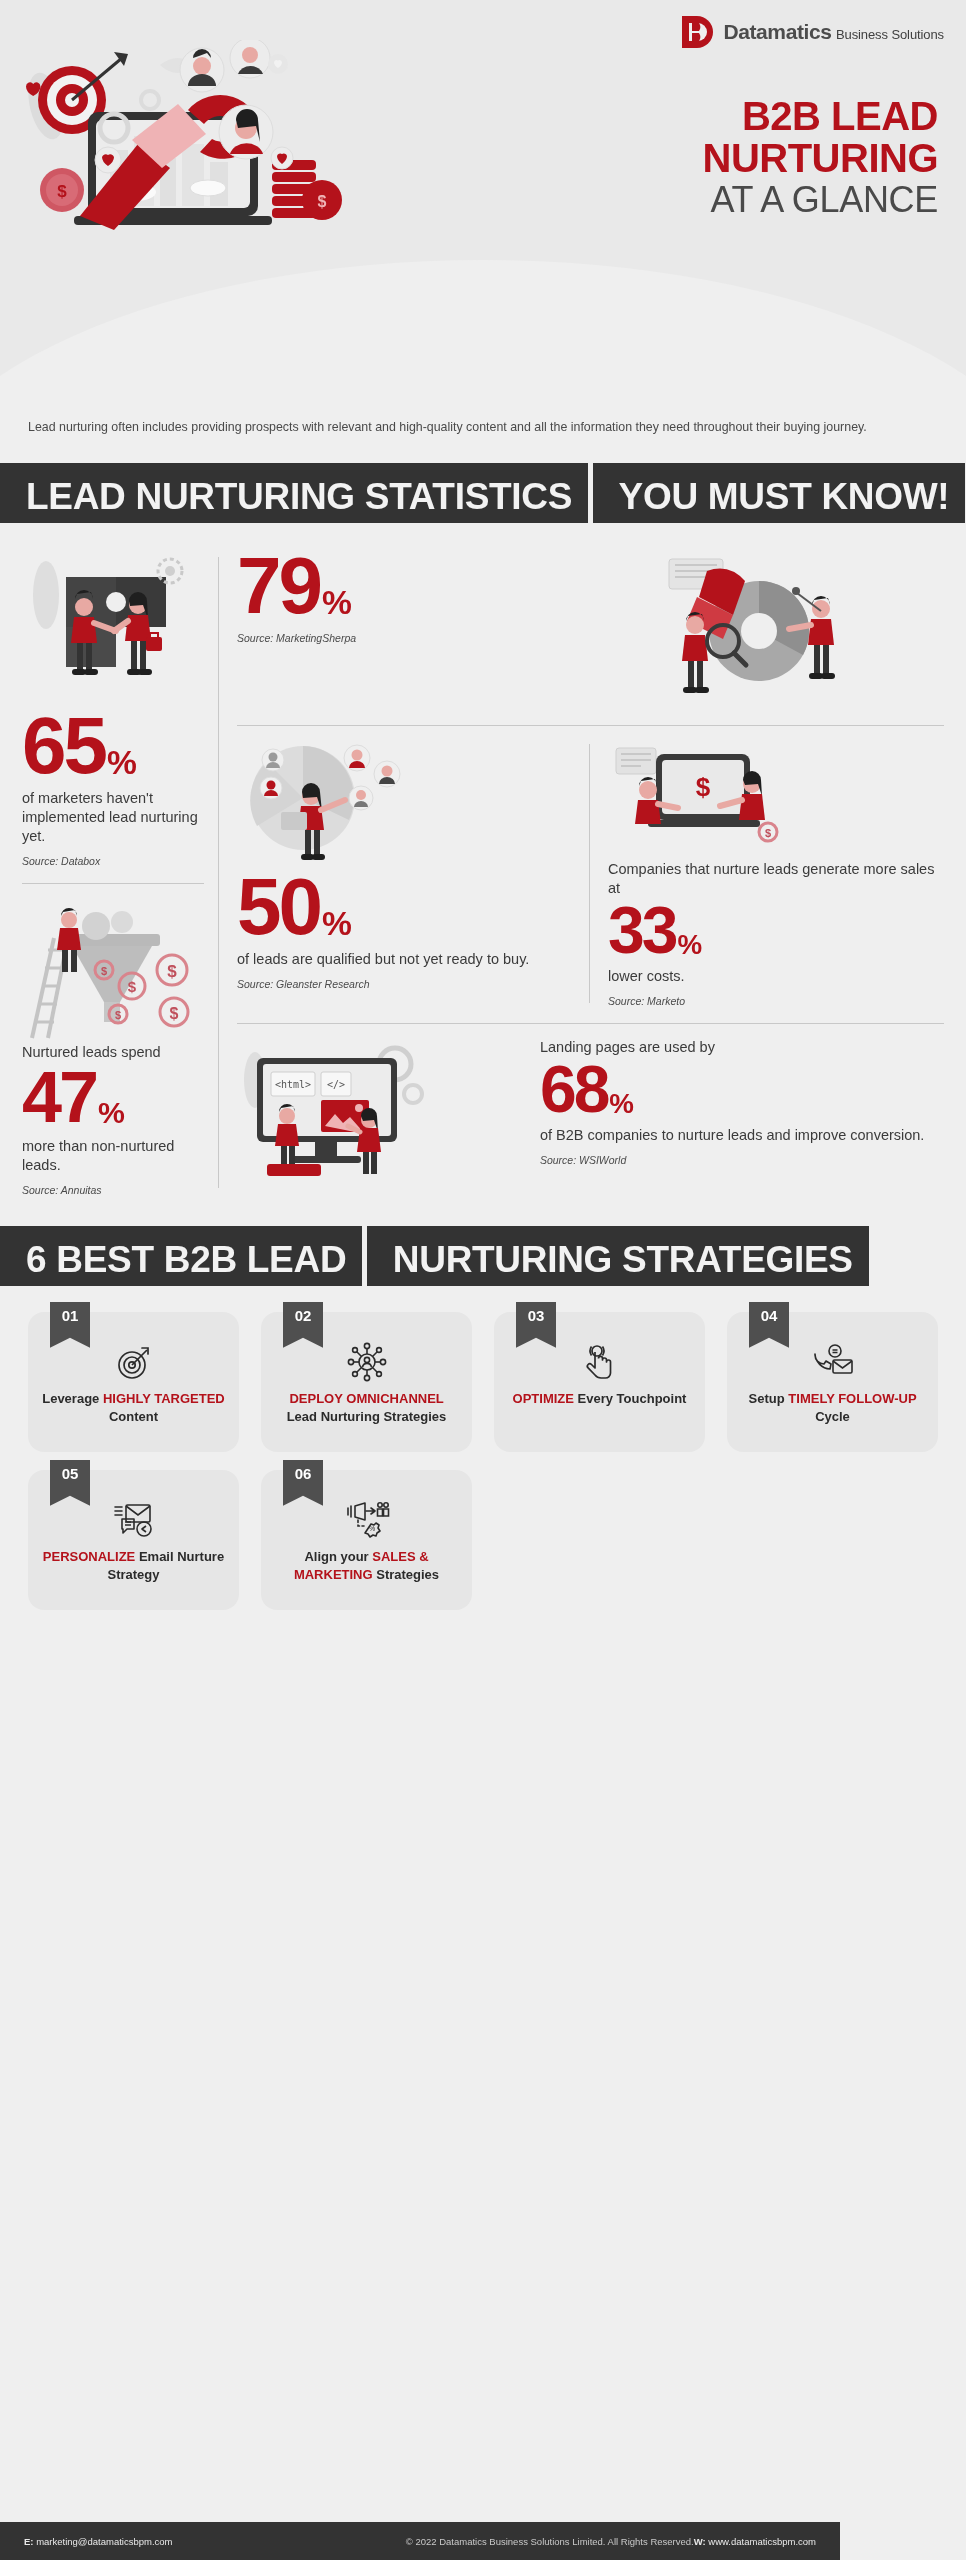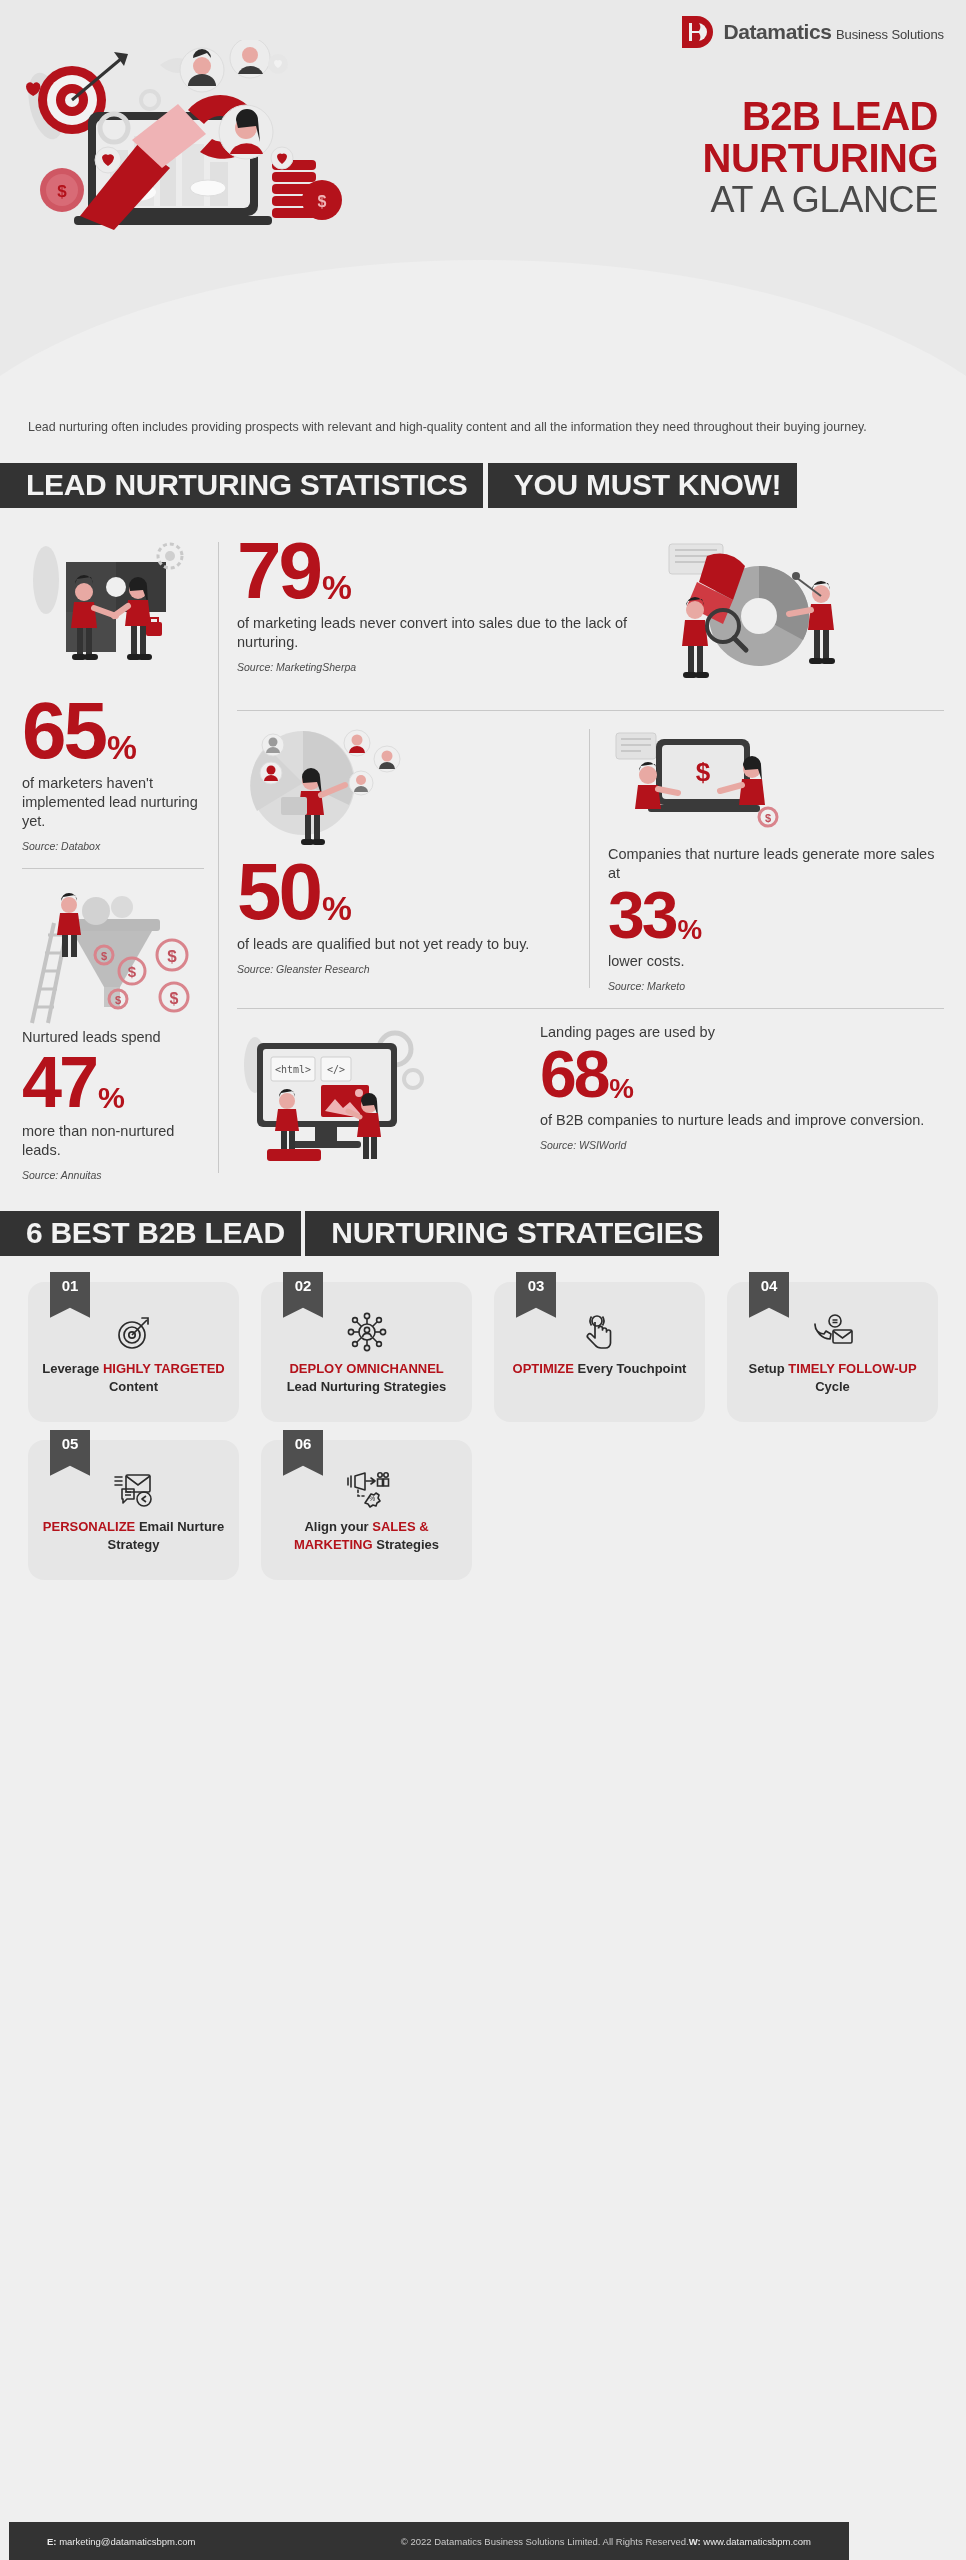--- a/index.html
+++ b/index.html
@@ -80,24 +80,24 @@
     text-align:justify;
     margin-bottom:12px;
   }
 
   
   .banner-block { margin-top:22px; }
   .banner {
     display:inline-block;
     background:#333333;
     color:#f2f2f2;
-    font-size:30px;
+    font-size:37px;
     font-weight:bold;
     letter-spacing:-0.3px;
-    padding:7px 16px 8px 26px;
+    padding:15px 16px 8px 26px;
     line-height:1.0;
   }
   .banner.second { margin-top:4px; }
 
   
   .stats { position:relative; margin-top:26px; padding:0 22px; }
   .stats-inner { display:flex; gap:0; }
   .col-left { width:196px; flex:0 0 196px; padding-right:14px; }
   .vsep { width:1px; background:#c8c8c8; flex:0 0 1px; margin:8px 0; }
   .col-right { flex:1; padding-left:18px; }
@@ -184,29 +184,29 @@
     font-weight:bold;
     line-height:1.38;
     color:#2b2b2b;
     text-align:center;
   }
   .card-label .hl { color:#b4121b; }
 
   
   .footer {
     position:absolute;
-    left:9px; bottom:0;
+    left:0; bottom:0;
     width:840px;
     height:38px;
     background:#333333;
     display:flex;
     align-items:center;
     color:#e9e9e9;
     font-size:9.5px;
-    padding:0 38px;
+    padding:0 24px;
   }
   .footer .f-left { flex:0 0 auto; }
   .footer .f-mid { flex:1; text-align:right; color:#c9c9c9; }
   .footer .f-right { flex:0 0 auto; }
   .footer b { font-weight:bold; }
 
   svg { display:block; }
 </style>
 </head>
 <body>
@@ -419,21 +419,20 @@
       <div class="vsep"></div>
 
       <div class="col-right">
 
         <div class="row2">
           <div class="cell-a" style="flex:0 0 58%;padding-right:10px;">
             <div class="stat-num big-79">
               <span>79</span>
                 <span class="pct">%</span>
             </div>
-            <div class="stat-text">of marketing leads never convert into sales due to the lack of nurturing.</div>
             <div class="stat-src">Source: MarketingSherpa</div>
           </div>
           <div class="cell-b" style="flex:1;padding-left:4px;">
             <div class="art-box">
               <svg width="200" height="160" viewBox="0 0 200 160">
                 <rect x="18" y="10" width="54" height="30" rx="3" fill="#e4e4e4" stroke="#cfcfcf"></rect>
                 <path d="M24 16 h42 M24 22 h42 M24 28 h30" stroke="#c8c8c8" stroke-width="2"></path>
 
                 <circle cx="108" cy="82" r="50" fill="#a8a8a8"></circle>
                 <path d="M108 82 L108 32 A50 50 0 0 1 152 106 z" fill="#8f8f8f"></path>

